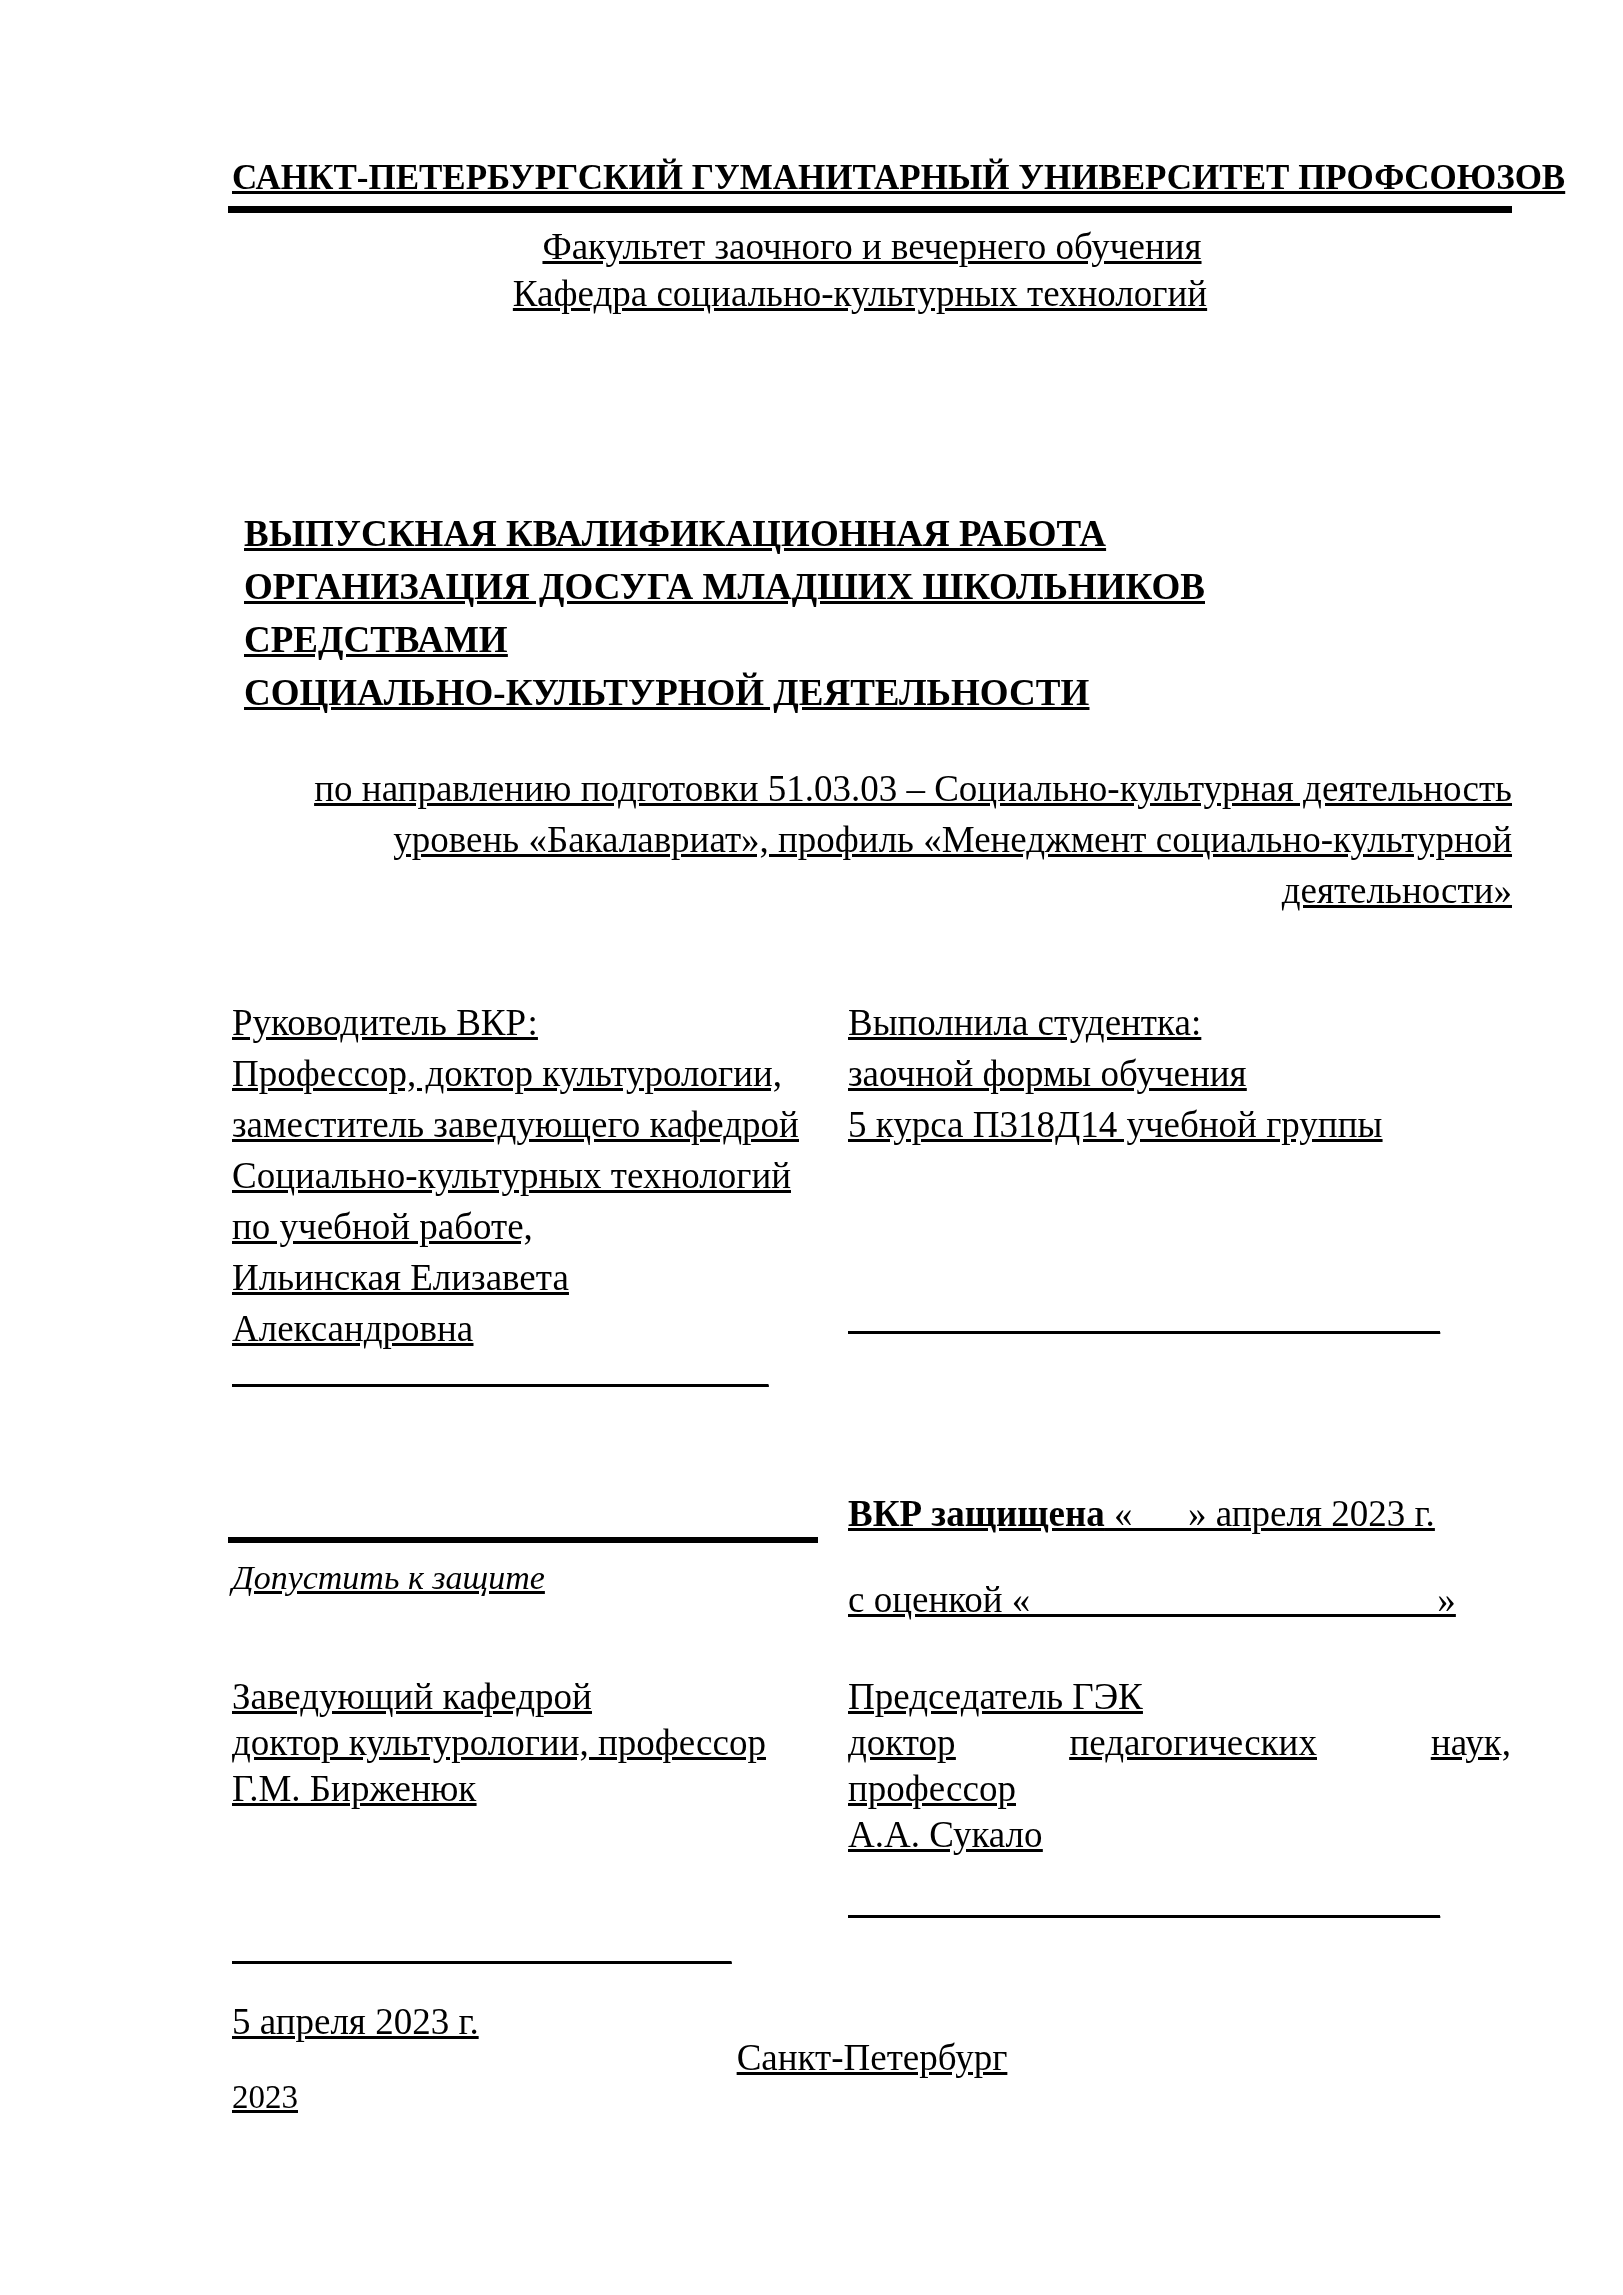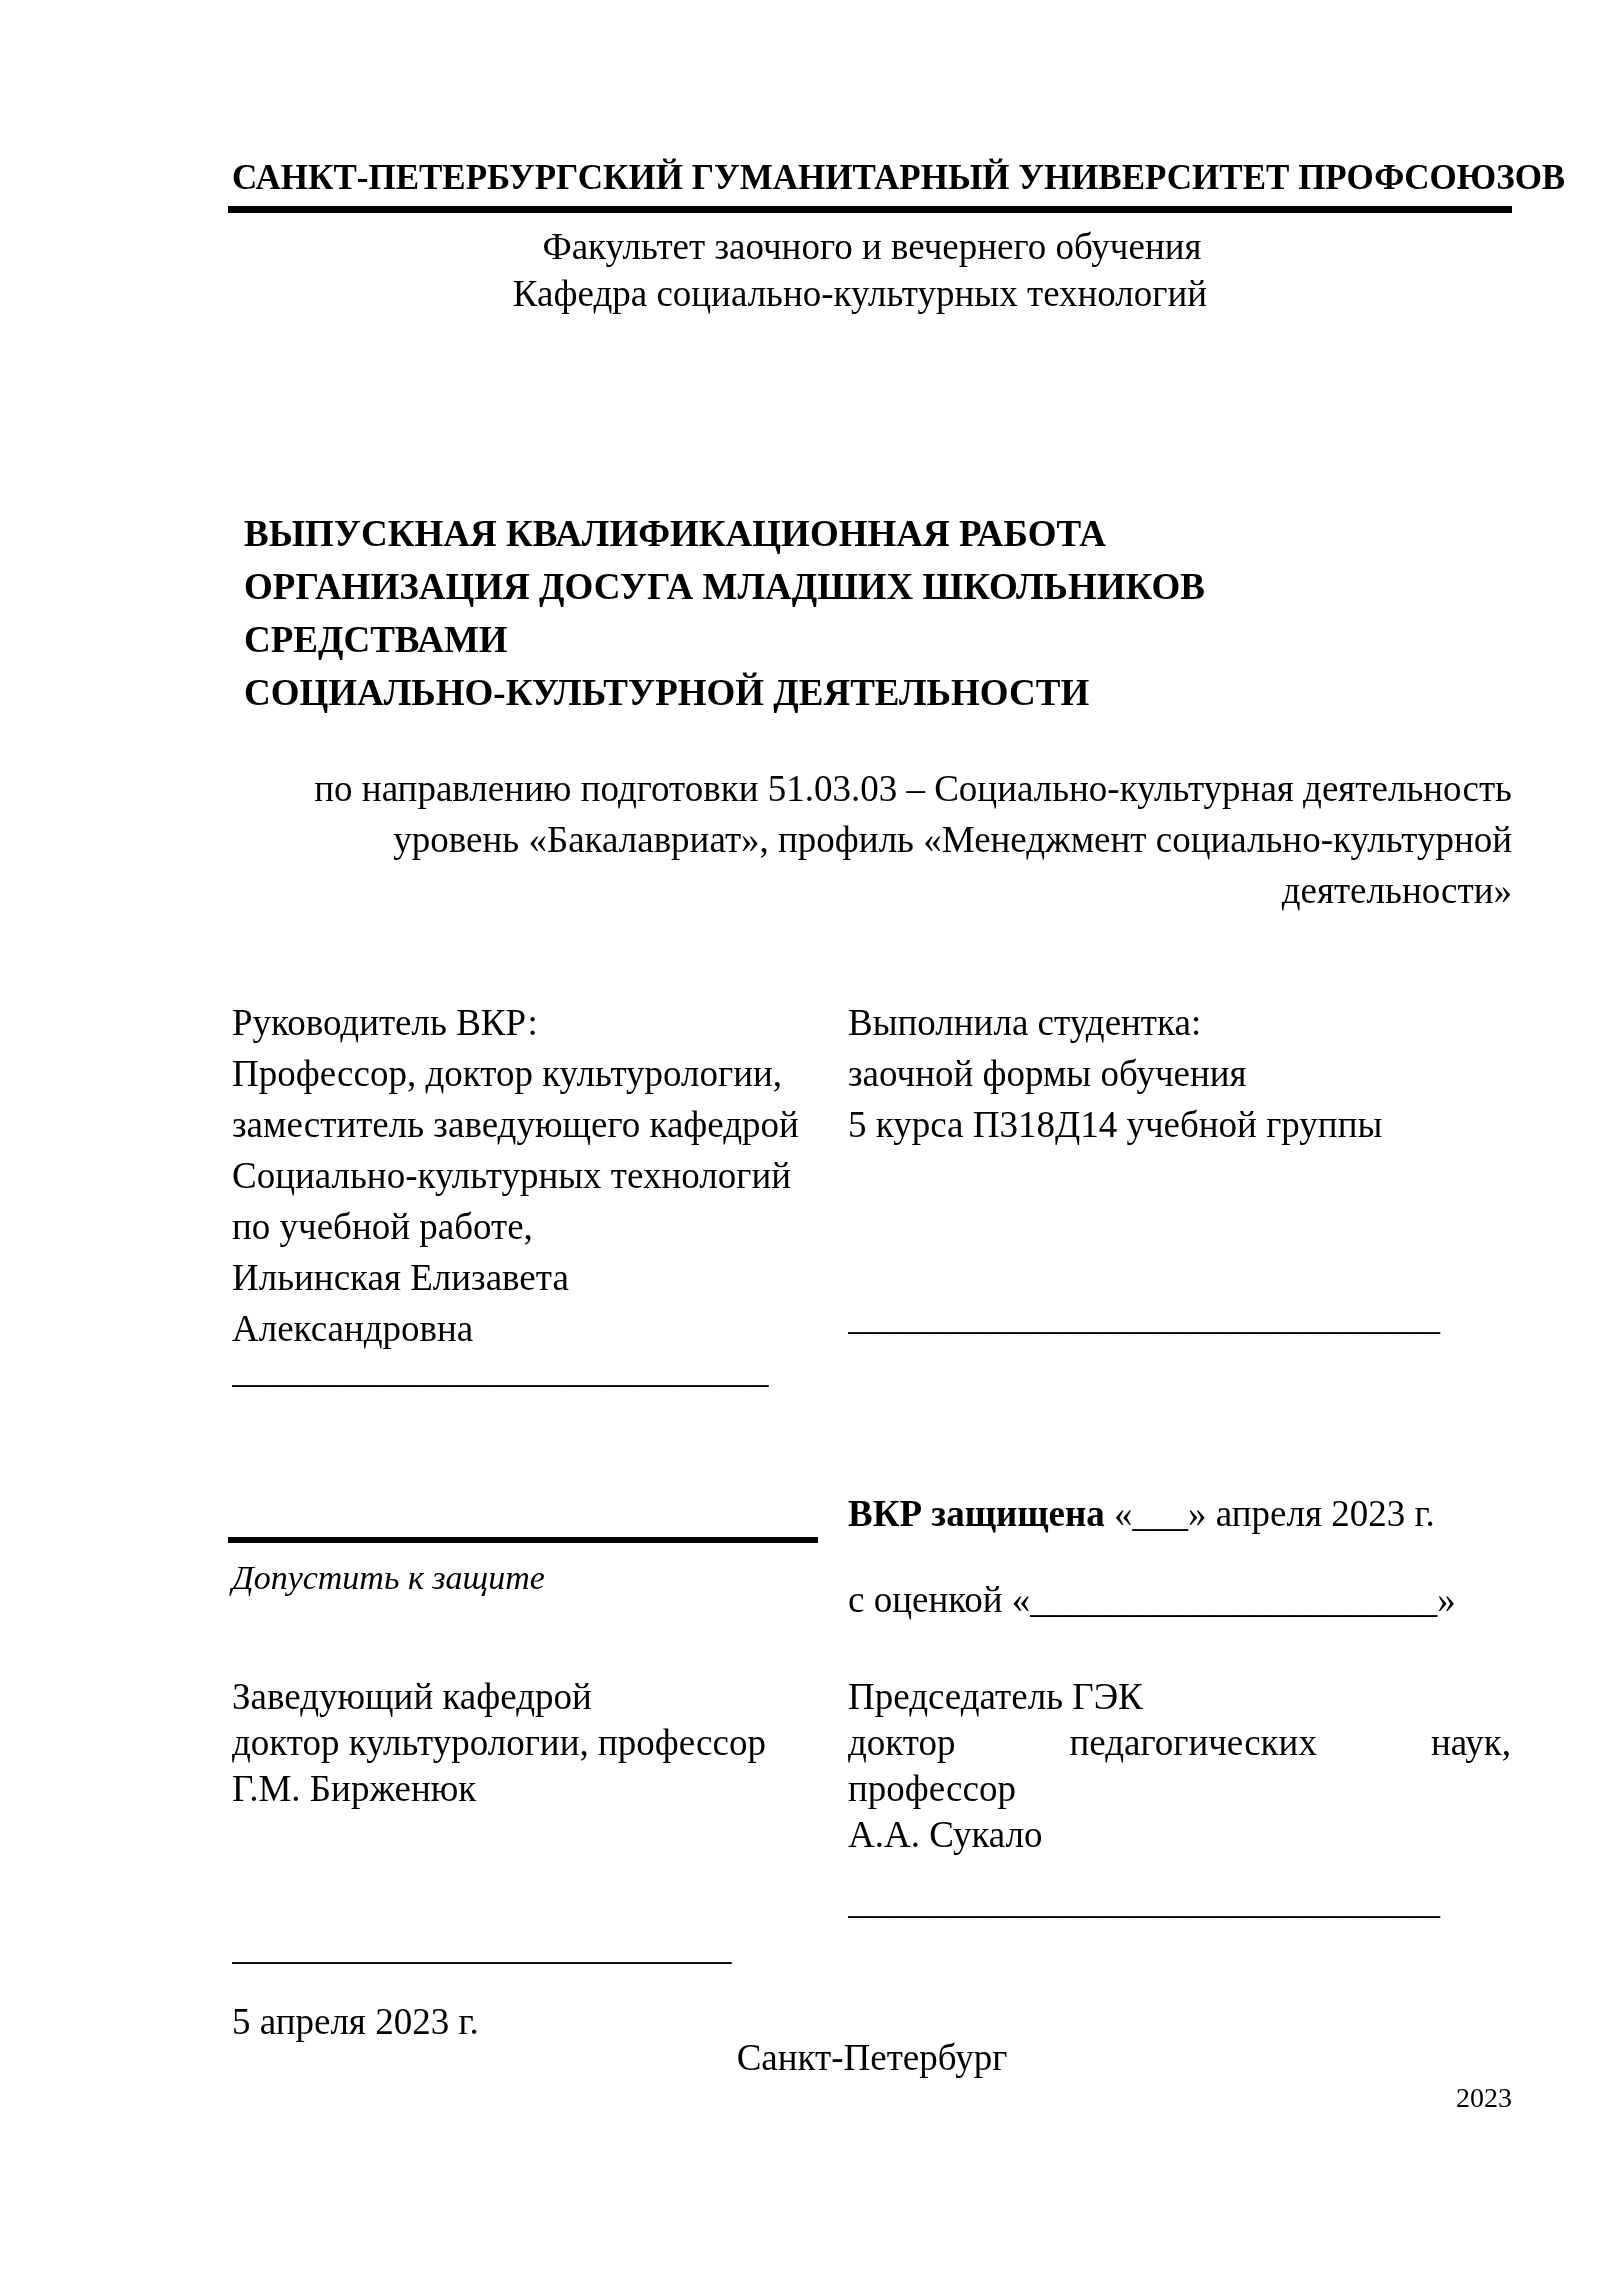--- a/index.html
+++ b/index.html
@@ -1,15 +1,15 @@
 <!DOCTYPE html>
 <html style="font-size:12.6px"><head>
 <meta charset="utf-8">
 <style>
-  * { margin: 0; padding: 0; box-sizing: border-box; }
+  * { margin: 0; padding: 0; box-sizing: border-box; text-decoration: underline; }
   html, body { background: #ffffff; }
   body {
     width: 1623px; height: 2295px;
     position: relative;
     font-family: "Liberation Serif", "DejaVu Serif", serif;
     color: #000000;
     overflow: hidden;
   }
   .abs { position: absolute; }
   .center { text-align: center; }
@@ -41,21 +41,21 @@
 
   .head-col { left: 232px; top: 1674px; width: 612px; font-size: 37px; line-height: 46px; }
   .chair-col { left: 848px; top: 1674px; width: 663px; font-size: 37px; line-height: 46px; }
   .justify-row { display: flex; justify-content: space-between; }
 
   .chair-sig { left: 848px; top: 1875px; width: 666px; }
   .head-sig { left: 232px; top: 1901px; width: 597px; margin-top: 20px; }
 
   .date-left { left: 232px; top: 1998px; width: 597px; font-size: 37px; line-height: 47px; }
   .city { left: 232px; top: 2035px; width: 1280px; font-size: 37px; line-height: 46px; text-align: center; }
-  .year { left: 232px; top: 2077px; width: 1280px; font-size: 28px; line-height: 41px; text-align: right; }
+  .year { left: 232px; top: 2077px; width: 1280px; font-size: 33px; line-height: 41px; text-align: left; }
 </style>
 </head>
 <body>
 
 <div class="abs univ">САНКТ-ПЕТЕРБУРГСКИЙ ГУМАНИТАРНЫЙ УНИВЕРСИТЕТ ПРОФСОЮЗОВ</div>
 <div class="abs header-rule"></div>
 <div class="abs center body-size faculty">Факультет заочного и вечернего обучения</div>
 <div class="abs center body-size department">Кафедра социально-культурных технологий</div>
 
 <div class="abs title-block">

